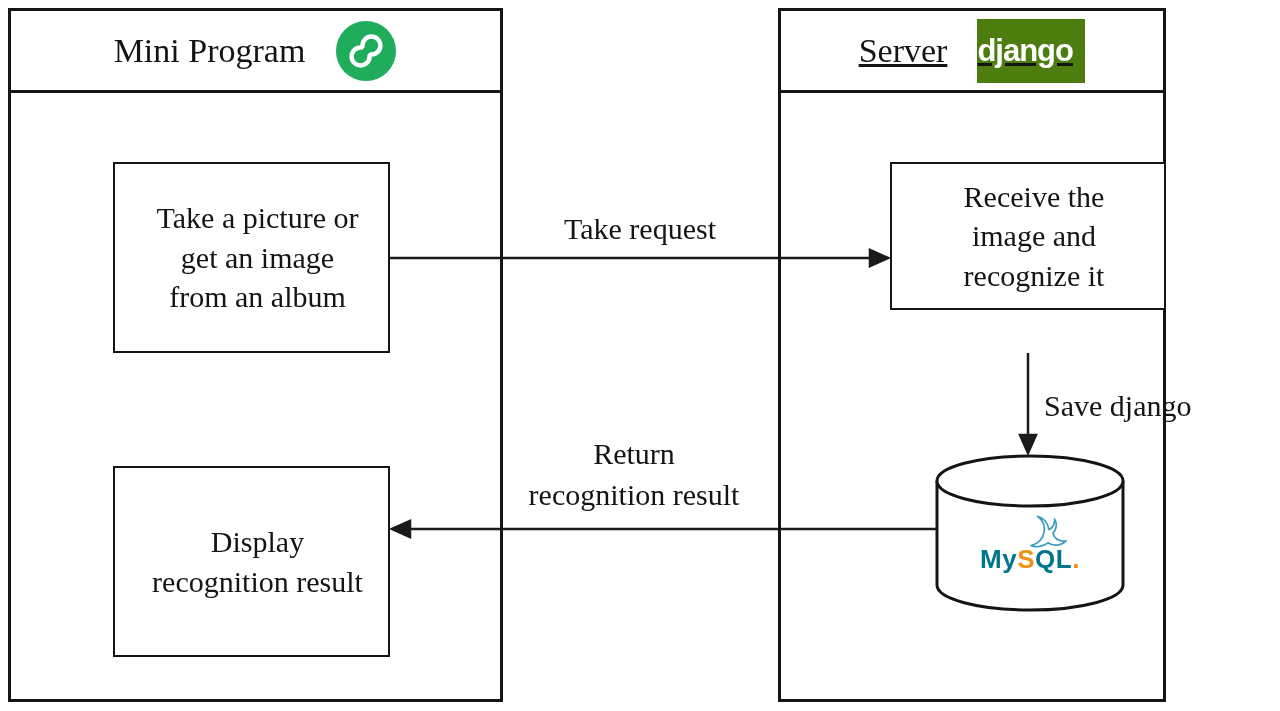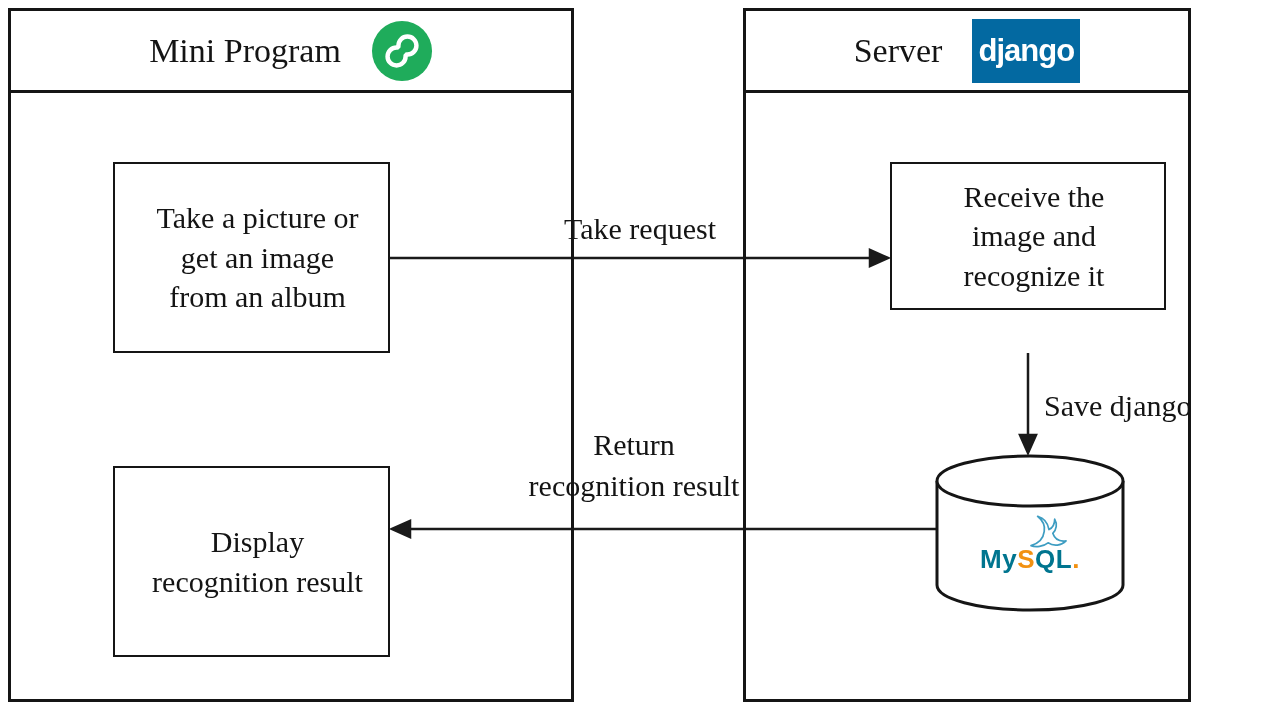--- a/index.html
+++ b/index.html
@@ -8,50 +8,50 @@
     font-family:"Liberation Serif",serif;color:#141414;
     position:relative;overflow:hidden;
   }
   .canvas{position:absolute;left:0;top:0;width:1280px;height:711px;}
   .connectors{position:absolute;left:0;top:0;width:1280px;height:711px;}
 
   .panel{
     position:absolute;top:8px;height:694px;
     border:3px solid #151515;box-sizing:border-box;background:transparent;
   }
-  .panel-left{left:8px;width:566px;}
-  .panel-right{left:743px;width:448px;}
+  .panel-left{left:8px;width:495px;}
+  .panel-right{left:778px;width:388px;text-decoration:underline;}
   .panel-header{
     height:79px;border-bottom:3px solid #151515;
     display:flex;align-items:center;justify-content:center;gap:30px;
   }
   .panel-title{font-size:34px;white-space:nowrap;}
 
   .mp-icon svg{width:62px;height:62px;display:block;}
 
   .django-logo{
-    width:108px;height:64px;background:#0369a1;
-    display:flex;align-items:center;justify-content:center;
+    width:108px;height:64px;background:#4d7c0f;
+    display:flex;align-items:center;justify-content:flex-start;
     font-family:"Liberation Sans",sans-serif;font-weight:bold;
     font-size:31px;color:#ffffff;letter-spacing:-1px;
   }
 
   .node{
     position:absolute;border:2.5px solid #151515;background:#ffffff;
     box-sizing:border-box;display:flex;align-items:center;justify-content:center;
     text-align:center;font-size:30px;line-height:1.32;white-space:pre-line;padding-left:12px;
   }
   #node-capture{left:113px;top:162px;width:277px;height:191px;}
   #node-receive{left:890px;top:162px;width:276px;height:148px;}
   #node-display{left:113px;top:434px;width:277px;height:191px;margin-top:32px;}
 
   .arrow-label{position:absolute;font-size:30px;}
   #label-send{left:440px;top:212px;width:400px;text-align:center;}
   #label-save{left:1044px;top:389px;white-space:nowrap;}
-  #label-return{left:484px;top:425px;width:300px;text-align:center;white-space:pre-line;line-height:1.35;}
+  #label-return{left:484px;top:434px;width:300px;text-align:center;white-space:pre-line;line-height:1.35;}
 
   .cylinder{position:absolute;left:935px;top:454px;width:190px;height:158px;}
   .cyl-svg{position:absolute;left:0;top:0;width:190px;height:158px;}
   .mysql-logo{
     position:absolute;left:50%;top:56%;transform:translate(-50%,-50%);
     display:flex;flex-direction:column;align-items:center;
   }
   .dolphin-svg{width:50px;height:36px;margin-left:34px;display:block;}
   .mysql-text{
     font-family:"Liberation Sans",sans-serif;font-size:26px;font-weight:700;

